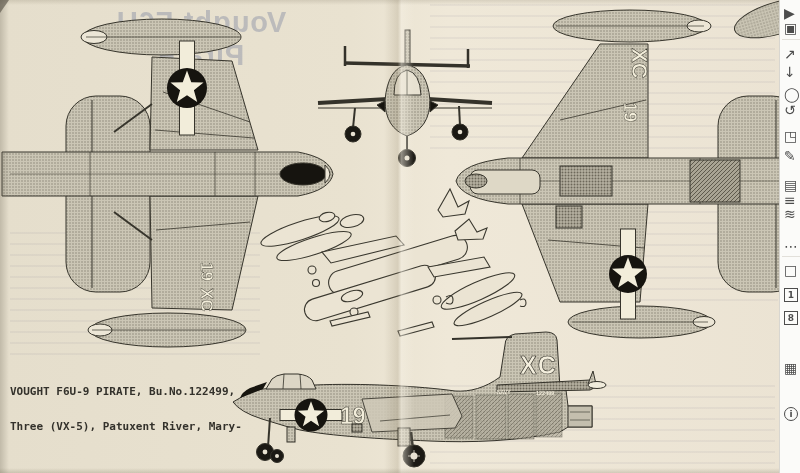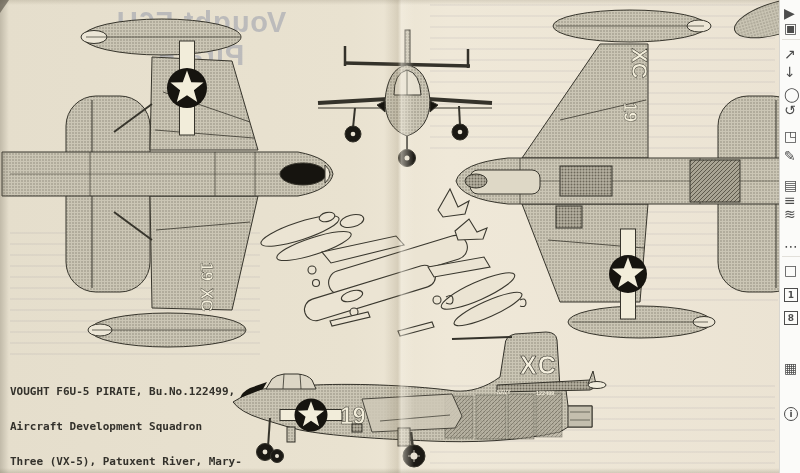--- a/index.html
+++ b/index.html
@@ -244,22 +244,21 @@
   </g>
 </svg>
 
 <div class="fold"></div>
 <div class="edge-left"></div>
 <div class="edge-top"></div>
 <div class="edge-bottom"></div>
 <div class="corner-mark"></div>
 
 <div class="caption">
-  <div>VOUGHT F6U-5 PIRATE, Bu.No.122499,</div>
-  <div>Aircraft Development Squadron</div>
+  <div>VOUGHT F6U-9 PIRATE, Bu.No.122499,</div>
   <div>Three (VX-5), Patuxent River, Mary-</div>
   
   
   
   
   
   
 </div>
 
 <div class="toolbar">

